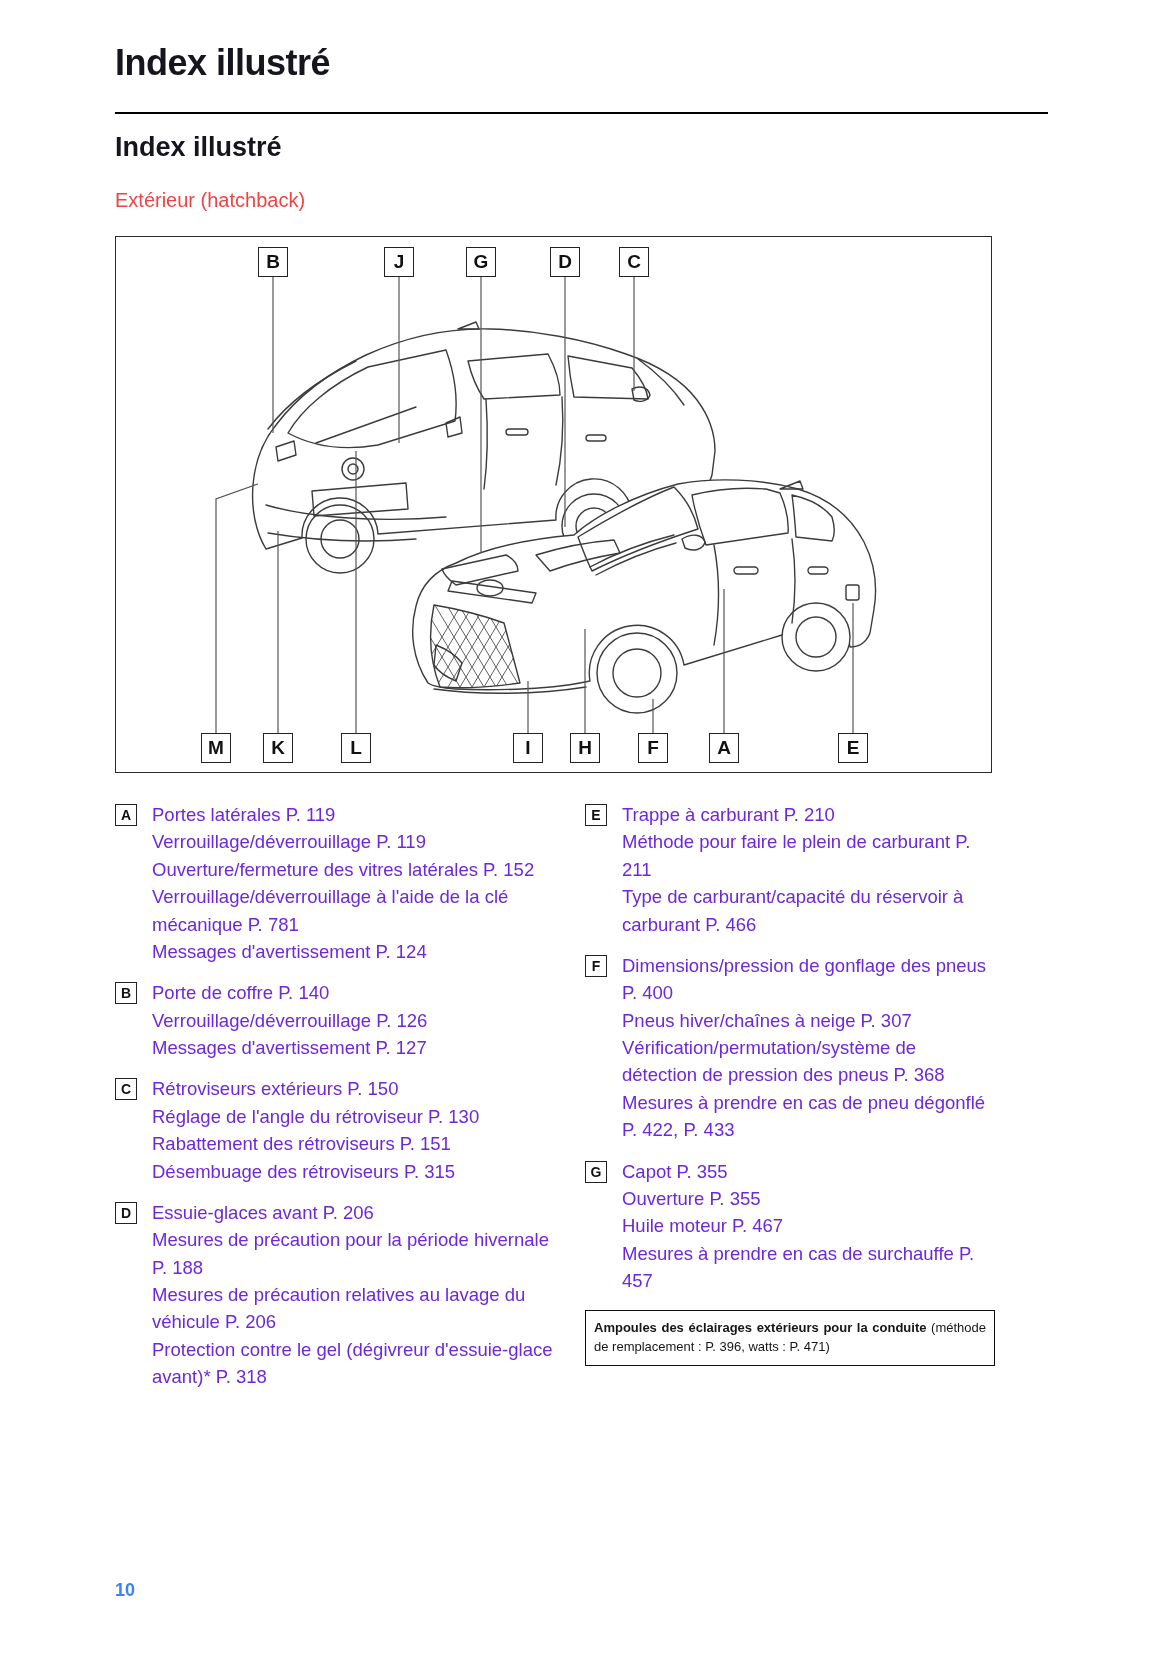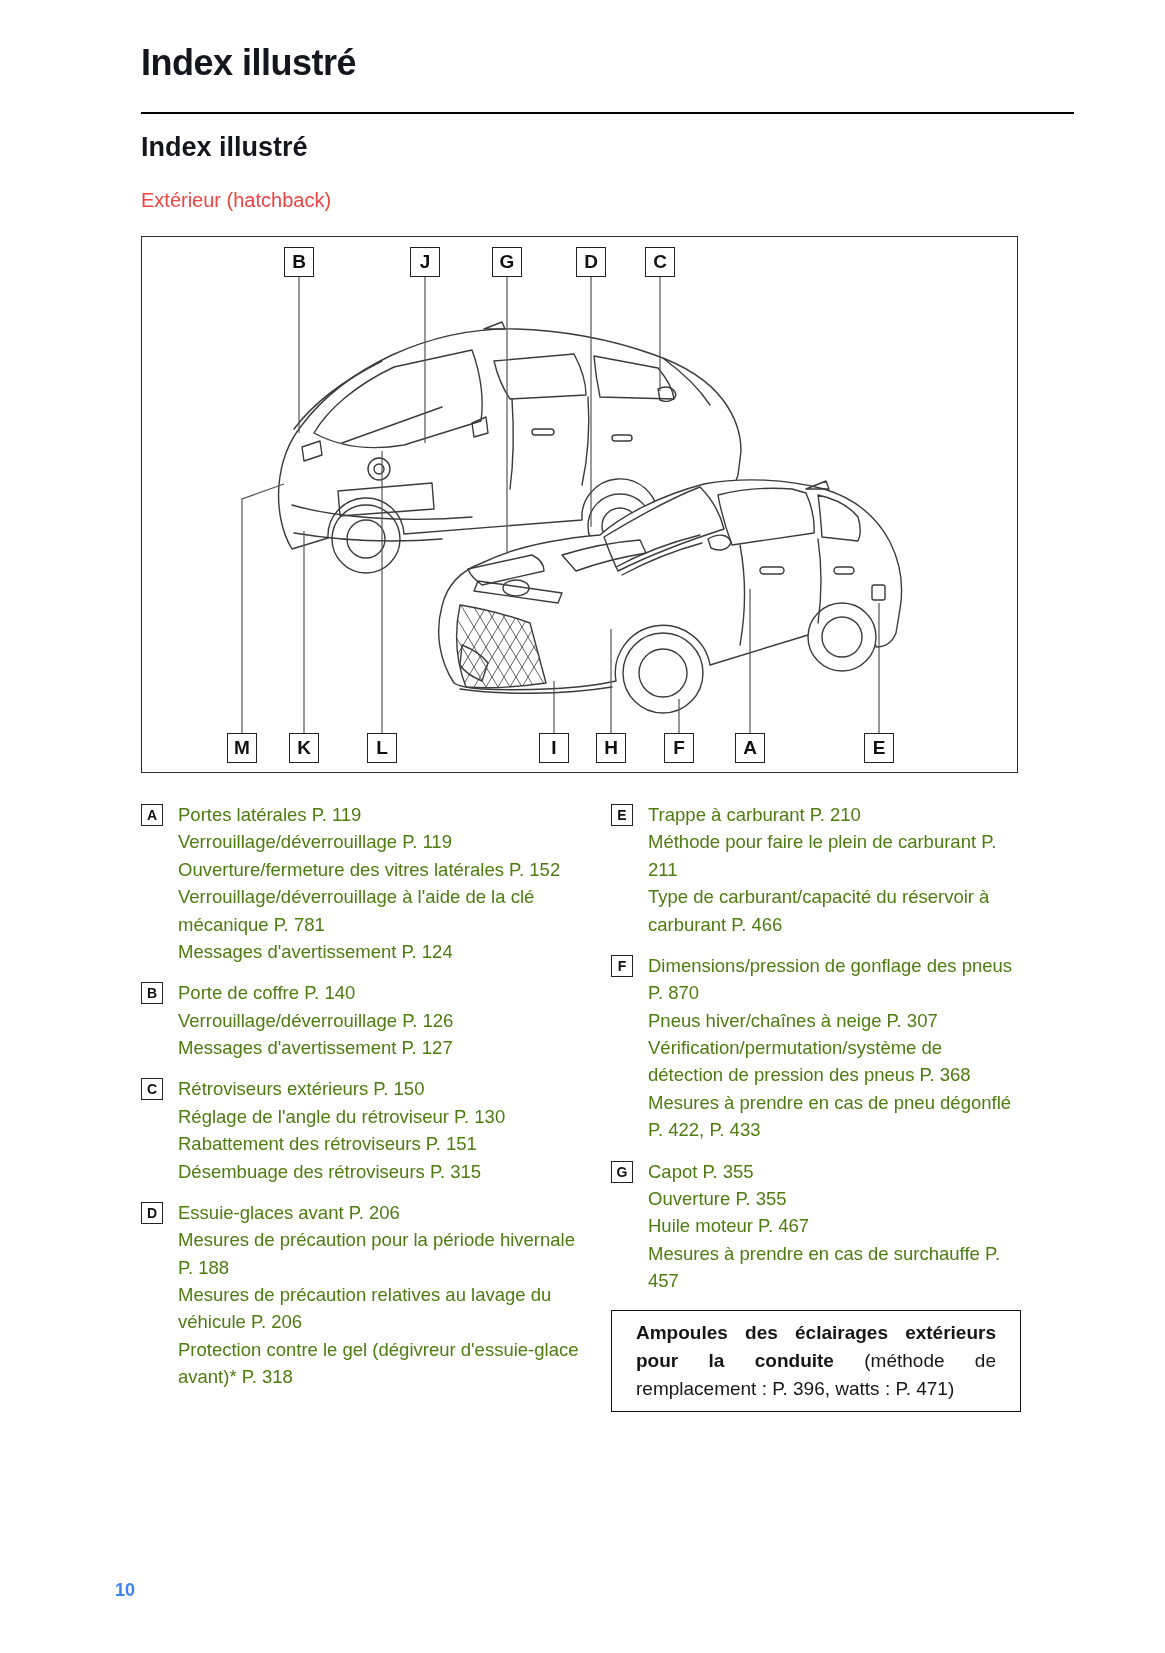--- a/index.html
+++ b/index.html
@@ -1,36 +1,36 @@
 <!DOCTYPE html>
 <html><head>
 <meta charset="utf-8">
 <style>
   html,body{margin:0;padding:0;background:#e8e8e8;}
   .page{position:relative;width:1165px;height:1653px;background:#ffffff;overflow:hidden;
         font-family:"Liberation Sans","DejaVu Sans",sans-serif;color:#1a1a1a;}
-  .content{position:absolute;left:115px;top:0;width:933px;margin-left:26px;}
+  .content{position:absolute;left:115px;top:0;width:933px;}
   .doc-title{margin:42px 0 0 0;font-size:36px;font-weight:700;color:#15151d;letter-spacing:-0.5px;}
   .rule{margin-top:28px;height:0;border-top:2.5px solid #000;width:933px;}
   .section-title{margin:18px 0 0 0;font-size:27px;font-weight:700;color:#15151d;}
   .subsection-title{margin:26px 0 0 0;font-size:20px;font-weight:400;color:#ef4444;}
   .figure-box{position:relative;margin-top:24px;width:875px;height:535px;border:1.5px solid #2b2b2b;box-sizing:content-box;}
   .figure-box svg{position:absolute;left:0;top:0;}
   .fig-label{position:absolute;width:30px;height:30px;border:1.8px solid #222;background:#fff;
              display:flex;align-items:center;justify-content:center;font-size:19px;font-weight:700;color:#111;
              box-sizing:border-box;}
   .columns{display:flex;margin-top:28px;}
   .col-left{width:445px;margin-right:25px;flex:0 0 auto;}
   .col-right{width:410px;flex:0 0 auto;}
   .entry{display:flex;margin-bottom:14px;}
   .entry-key{flex:0 0 auto;width:22px;height:22px;border:1.5px solid #222;display:flex;align-items:center;
              justify-content:center;font-size:14px;font-weight:700;margin-right:15px;margin-top:3px;
              box-sizing:border-box;color:#111;}
-  .entry-text{font-size:18.5px;line-height:1.48;color:#4d7c0f;}
-  .note-box{margin-top:16px;border:1.8px solid #111;padding:8px 24px;font-size:19px;line-height:1.46;
+  .entry-text{font-size:18.5px;line-height:1.48;color:#6d28d9;}
+  .note-box{margin-top:16px;border:1.8px solid #111;padding:8px 8px;font-size:13px;line-height:1.46;
             text-align:justify;color:#161616;}
   .note-bold{font-weight:700;}
   .page-number{position:absolute;left:115px;top:1580px;font-size:18px;font-weight:700;color:#3b82f6;}
 </style>
 </head>
 <body>
 
 <div class="page">
   <div class="content">
 
@@ -224,21 +224,21 @@
           <div class="entry-text">
             <div>Trappe à carburant P. 210</div>
             <div>Méthode pour faire le plein de carburant P. 211</div>
             <div>Type de carburant/capacité du réservoir à carburant P. 466</div>
           </div>
         </div>
 
         <div class="entry">
           <div class="entry-key">F</div>
           <div class="entry-text">
-            <div>Dimensions/pression de gonflage des pneus P. 870</div>
+            <div>Dimensions/pression de gonflage des pneus P. 400</div>
             <div>Pneus hiver/chaînes à neige P. 307</div>
             <div>Vérification/permutation/système de détection de pression des pneus P. 368</div>
             <div>Mesures à prendre en cas de pneu dégonflé P. 422, P. 433</div>
           </div>
         </div>
 
         <div class="entry">
           <div class="entry-key">G</div>
           <div class="entry-text">
             <div>Capot P. 355</div>

